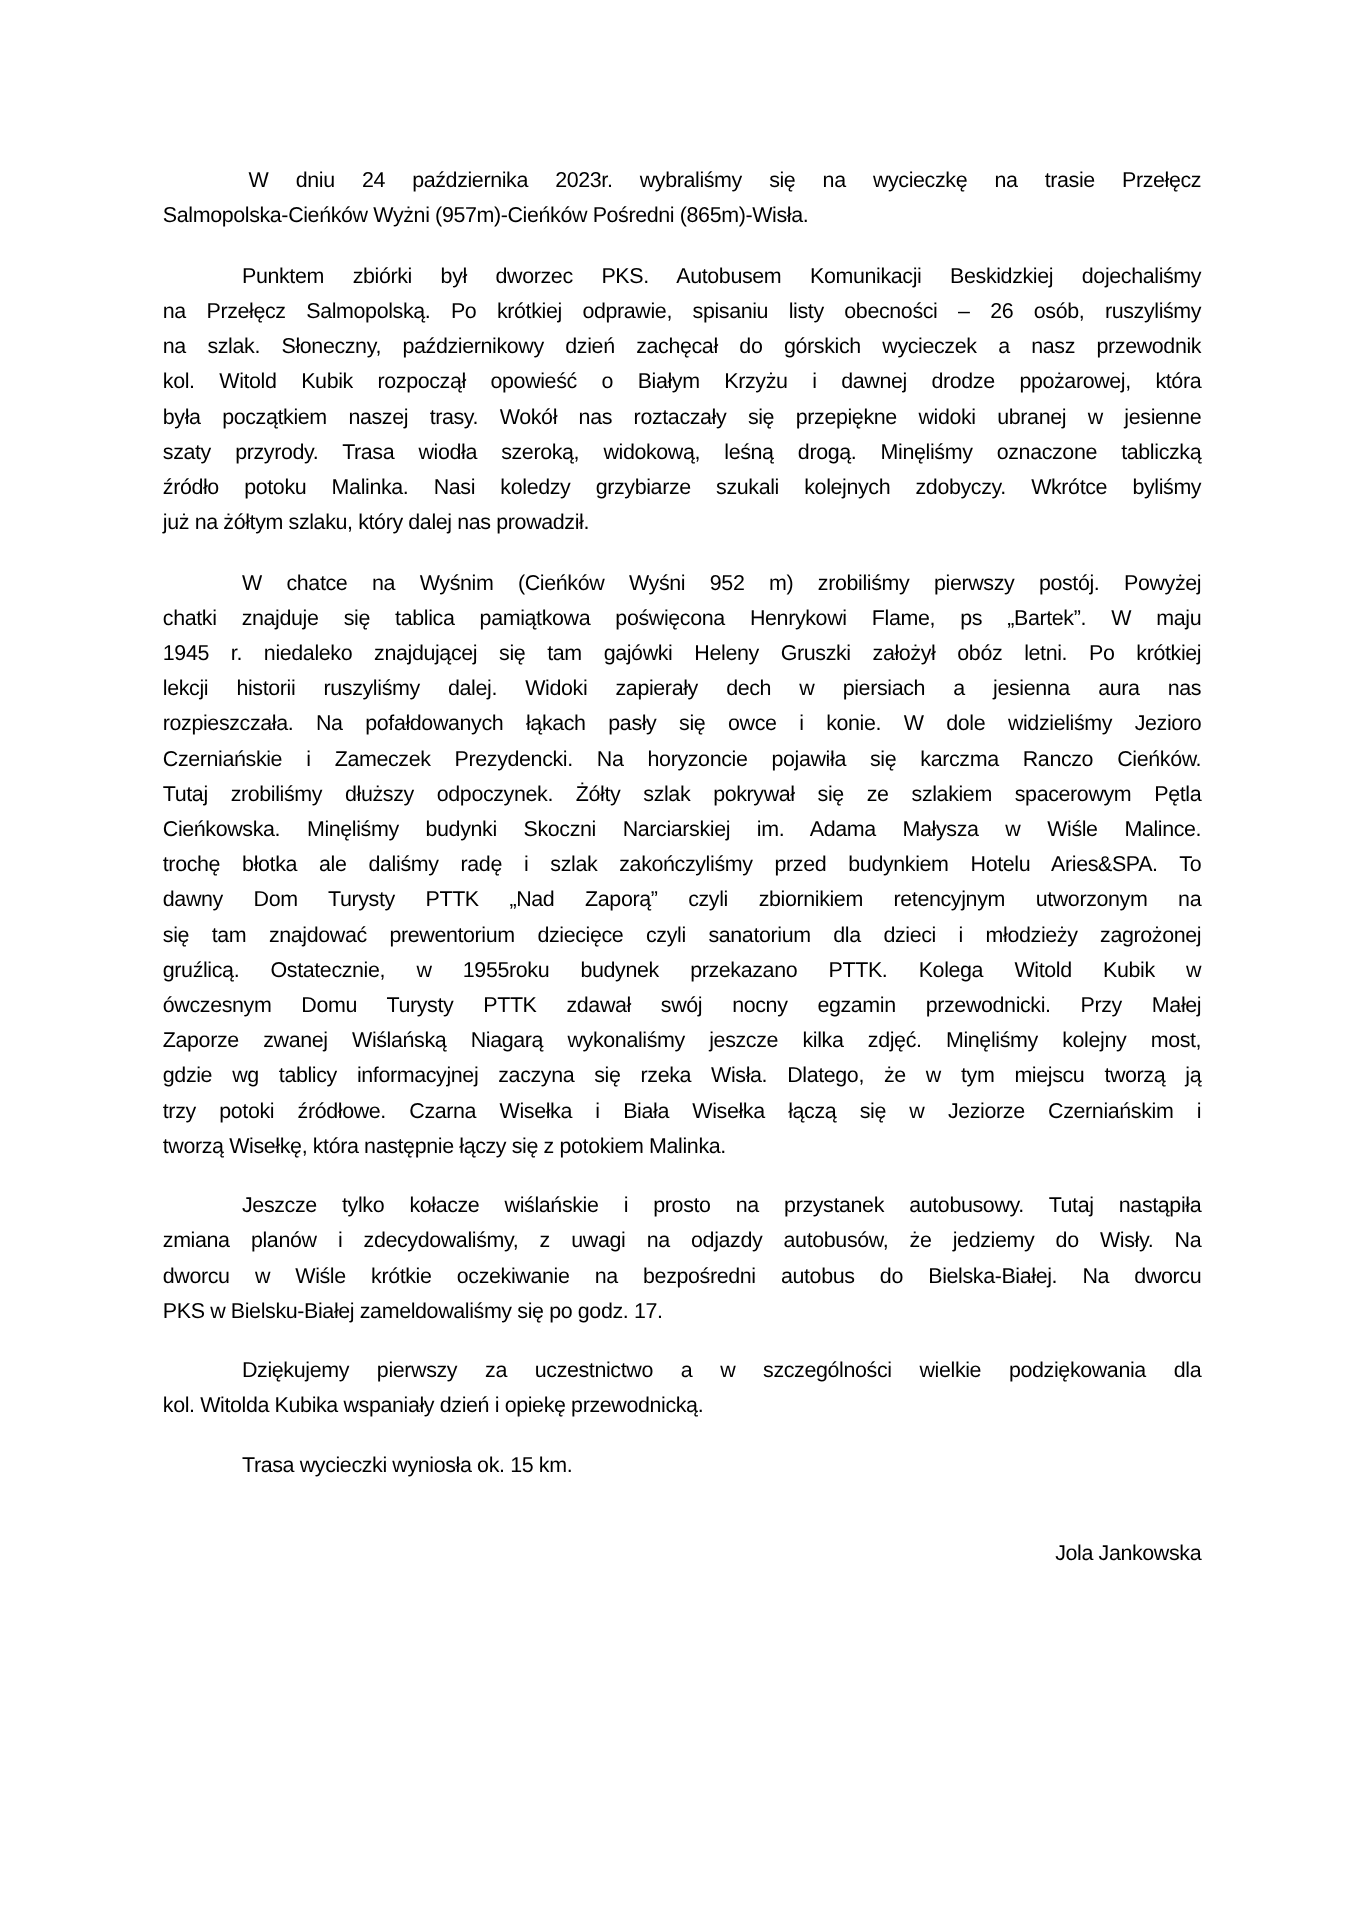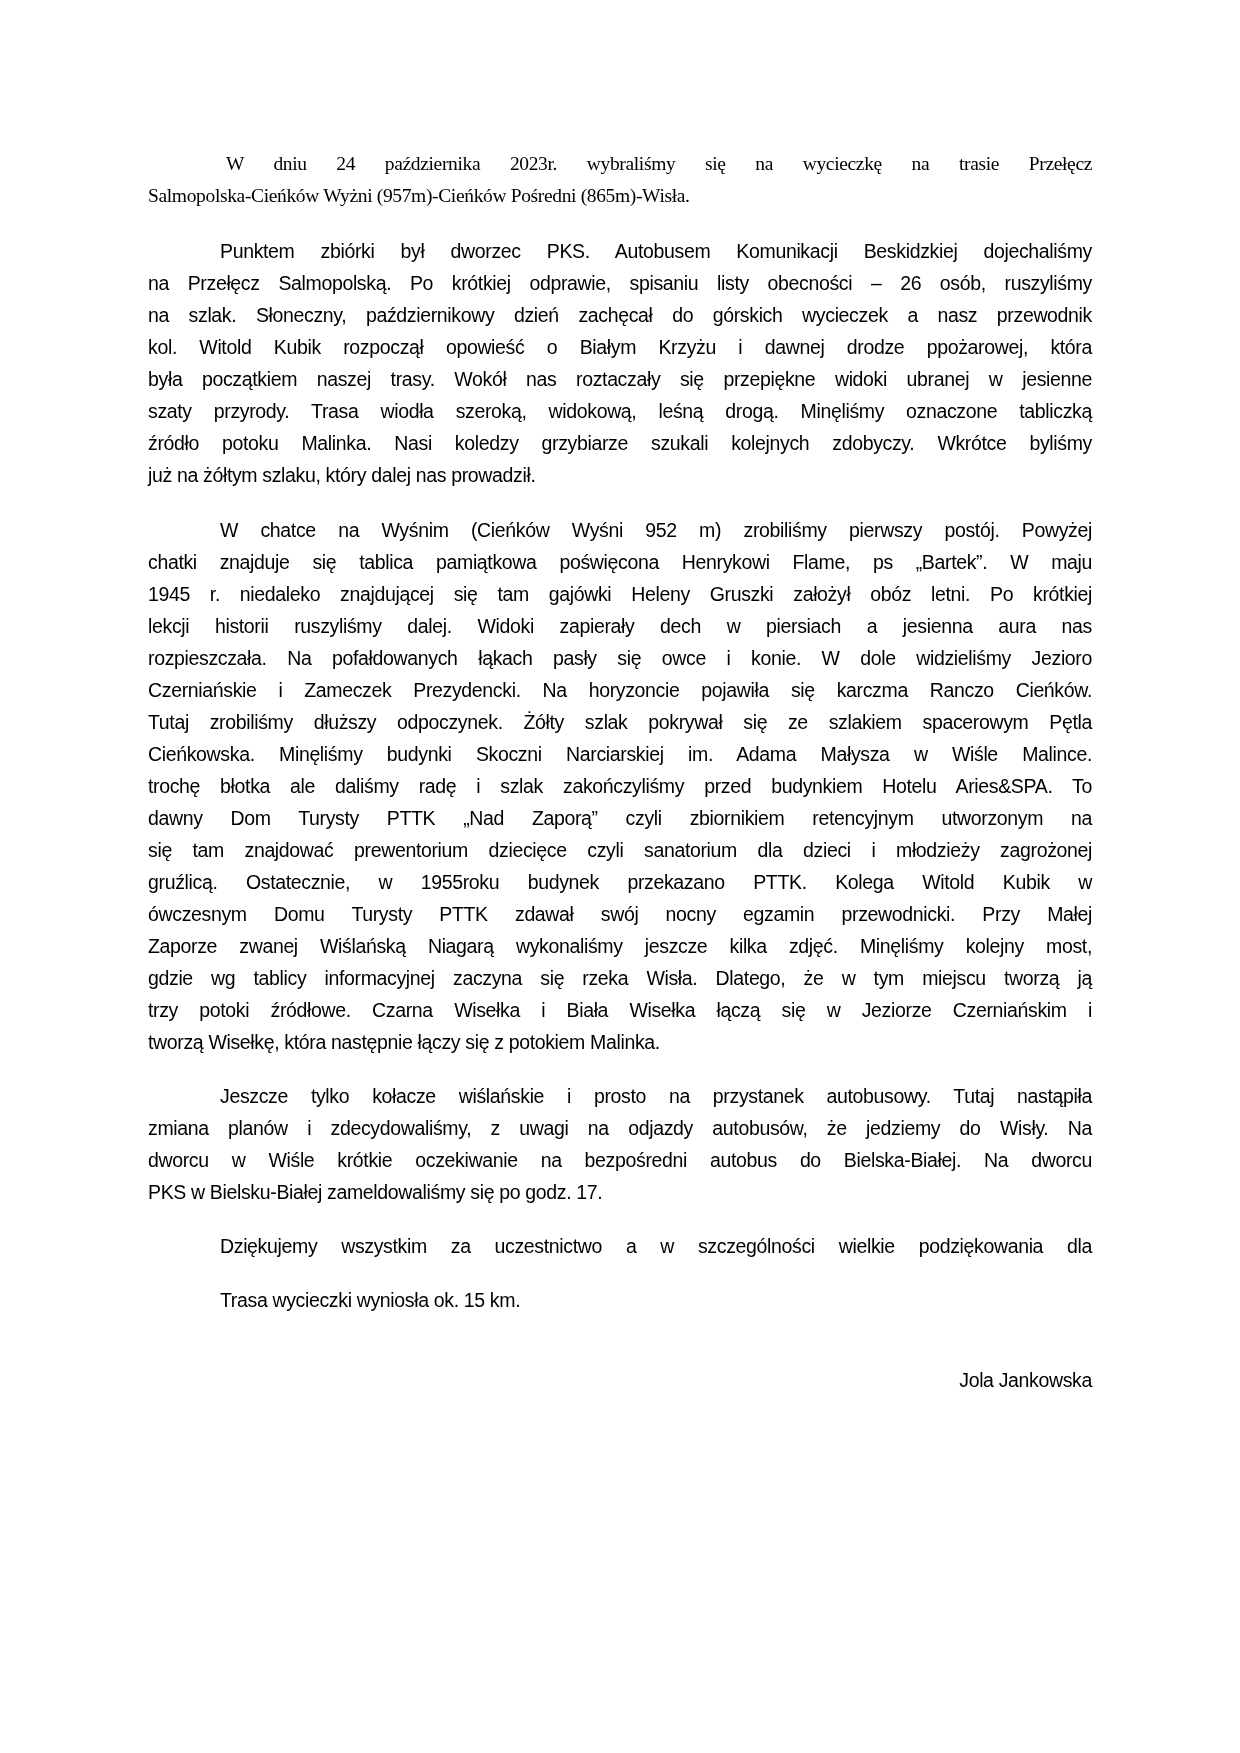--- a/index.html
+++ b/index.html
@@ -36,21 +36,21 @@
   }
   .line.indent {
     padding-left: 72px;
   }
   .line.last {
     text-align-last: left;
   }
   .line.first-space {
     padding-left: 78px;
   }
-  .para.p1 { margin-bottom: 23px; font-family: Liberation Serif, serif; }
+  .para.p1 { margin-bottom: 23px; }
   .para.p2 { margin-bottom: 23px; }
   .para.p3 { margin-bottom: 22px; }
   .para.p4 { margin-bottom: 22px; }
   .para.p5 { margin-bottom: 22px; }
   .para.p6 { margin-bottom: 12px; }
   .signature {
     font-size: 19.5px;
     line-height: 32px;
     text-align: right;
     letter-spacing: -0.35px;
@@ -99,21 +99,22 @@
   </div>
 
   <div class="para p4">
     <span class="line indent">Jeszcze tylko kołacze wiślańskie i prosto na przystanek autobusowy. Tutaj nastąpiła</span>
     <span class="line">zmiana planów i zdecydowaliśmy, z uwagi na odjazdy autobusów, że jedziemy do Wisły. Na</span>
     <span class="line">dworcu w Wiśle krótkie oczekiwanie na bezpośredni autobus do Bielska-Białej. Na dworcu</span>
     <span class="line last">PKS w Bielsku-Białej zameldowaliśmy się po godz. 17.</span>
   </div>
 
   <div class="para p5">
-    <span class="line indent">Dziękujemy wszystkim za uczestnictwo a w szczególności wielkie podziękowania dla</span>
+    <span class="line indent">Dziękujemy pierwszy za uczestnictwo a w szczególności wielkie podziękowania dla</span>
+    <span class="line last">kol. Witolda Kubika wspaniały dzień i opiekę przewodnicką.</span>
   </div>
 
   <div class="para p6">
     <span class="line indent last">Trasa wycieczki wyniosła ok. 15 km.</span>
   </div>
 
   <div class="signature">Jola Jankowska</div>
 
 </div>
 

